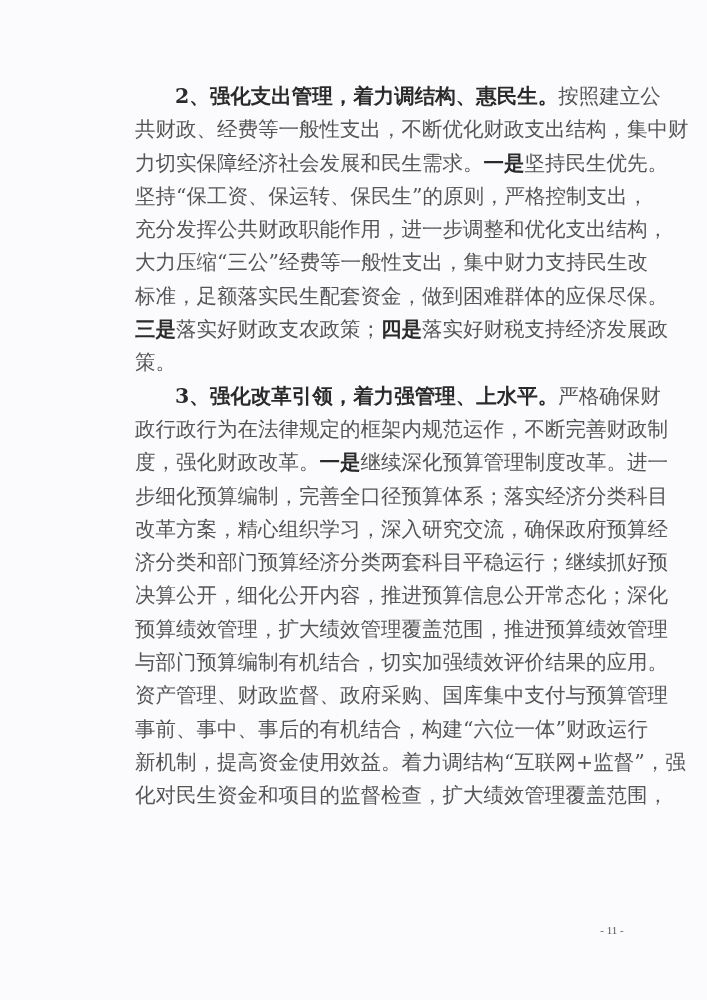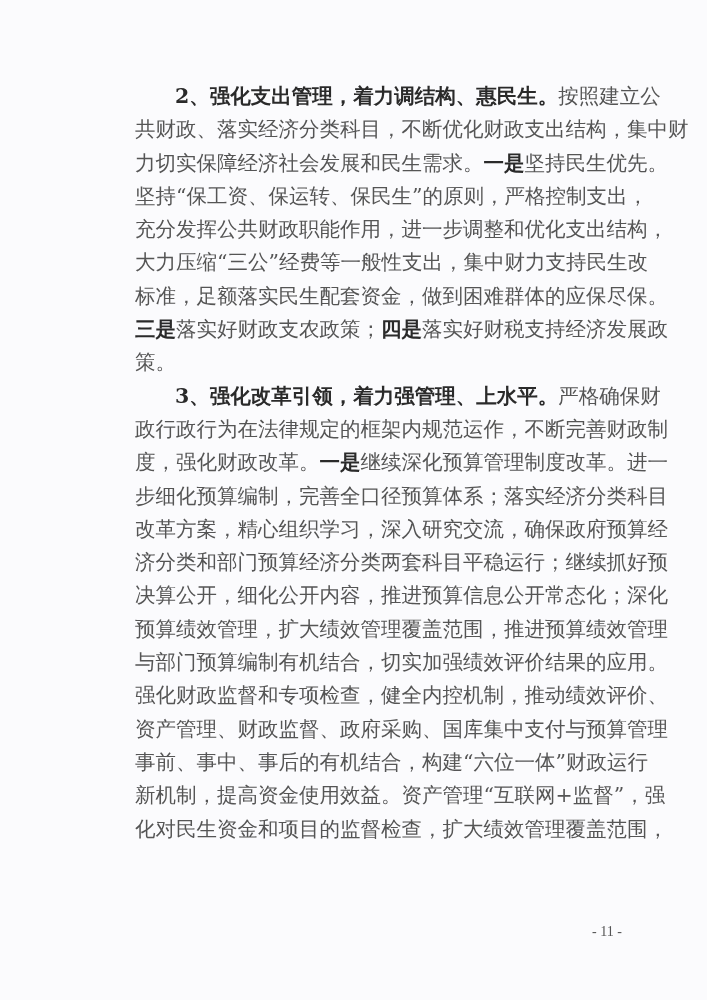--- a/index.html
+++ b/index.html
@@ -46,48 +46,48 @@
   }
   .bold {
     font-weight: bold;
     color: #2a2a2a;
   }
   .page-number {
     position: absolute;
     left: 560px;
     top: 924px;
     width: 40px;
-    font-size: 14px;
+    text-align: center;
+    font-size: 11px;
     color: #555;
     font-family: "Liberation Serif", serif;
   }
 </style>
 </head>
 <body>
 
 <div class="page">
   <div class="body-text" id="body-text">
       <div class="line indent"><span class="bold">2、强化支出管理，着力调结构、惠民生。</span><span>按照建立公</span></div>
-      <div class="line"><span>共财政、落实经济分类科目，不断优化财政支出结构，集中财</span></div>
+      <div class="line"><span>共财政、经费等一般性支出，不断优化财政支出结构，集中财</span></div>
       <div class="line"><span>力切实保障经济社会发展和民生需求。</span><span class="bold">一是</span><span>坚持民生优先。</span></div>
       <div class="line"><span>坚持“保工资、保运转、保民生”的原则，严格控制支出，</span></div>
       <div class="line"><span>充分发挥公共财政职能作用，进一步调整和优化支出结构，</span></div>
       <div class="line"><span>大力压缩“三公”经费等一般性支出，集中财力支持民生改</span></div>
       <div class="line"><span>标准，足额落实民生配套资金，做到困难群体的应保尽保。</span></div>
       <div class="line"><span class="bold">三是</span><span>落实好财政支农政策；</span><span class="bold">四是</span><span>落实好财税支持经济发展政</span></div>
       <div class="line last"><span>策。</span></div>
       <div class="line indent"><span class="bold">3、强化改革引领，着力强管理、上水平。</span><span>严格确保财</span></div>
       <div class="line"><span>政行政行为在法律规定的框架内规范运作，不断完善财政制</span></div>
       <div class="line"><span>度，强化财政改革。</span><span class="bold">一是</span><span>继续深化预算管理制度改革。进一</span></div>
       <div class="line"><span>步细化预算编制，完善全口径预算体系；落实经济分类科目</span></div>
       <div class="line"><span>改革方案，精心组织学习，深入研究交流，确保政府预算经</span></div>
       <div class="line"><span>济分类和部门预算经济分类两套科目平稳运行；继续抓好预</span></div>
       <div class="line"><span>决算公开，细化公开内容，推进预算信息公开常态化；深化</span></div>
       <div class="line"><span>预算绩效管理，扩大绩效管理覆盖范围，推进预算绩效管理</span></div>
       <div class="line"><span>与部门预算编制有机结合，切实加强绩效评价结果的应用。</span></div>
-      <div class="line"><span>强化财政监督和专项检查，健全内控机制，推动绩效评价、</span></div>
       <div class="line"><span>资产管理、财政监督、政府采购、国库集中支付与预算管理</span></div>
       <div class="line"><span>事前、事中、事后的有机结合，构建“六位一体”财政运行</span></div>
-      <div class="line"><span>新机制，提高资金使用效益。资产管理“互联网+监督”，强</span></div>
+      <div class="line"><span>新机制，提高资金使用效益。着力调结构“互联网+监督”，强</span></div>
       <div class="line"><span>化对民生资金和项目的监督检查，扩大绩效管理覆盖范围，</span></div>
     </div>
   <div class="page-number">- 11 -</div>
 </div>
 
 </body></html>

